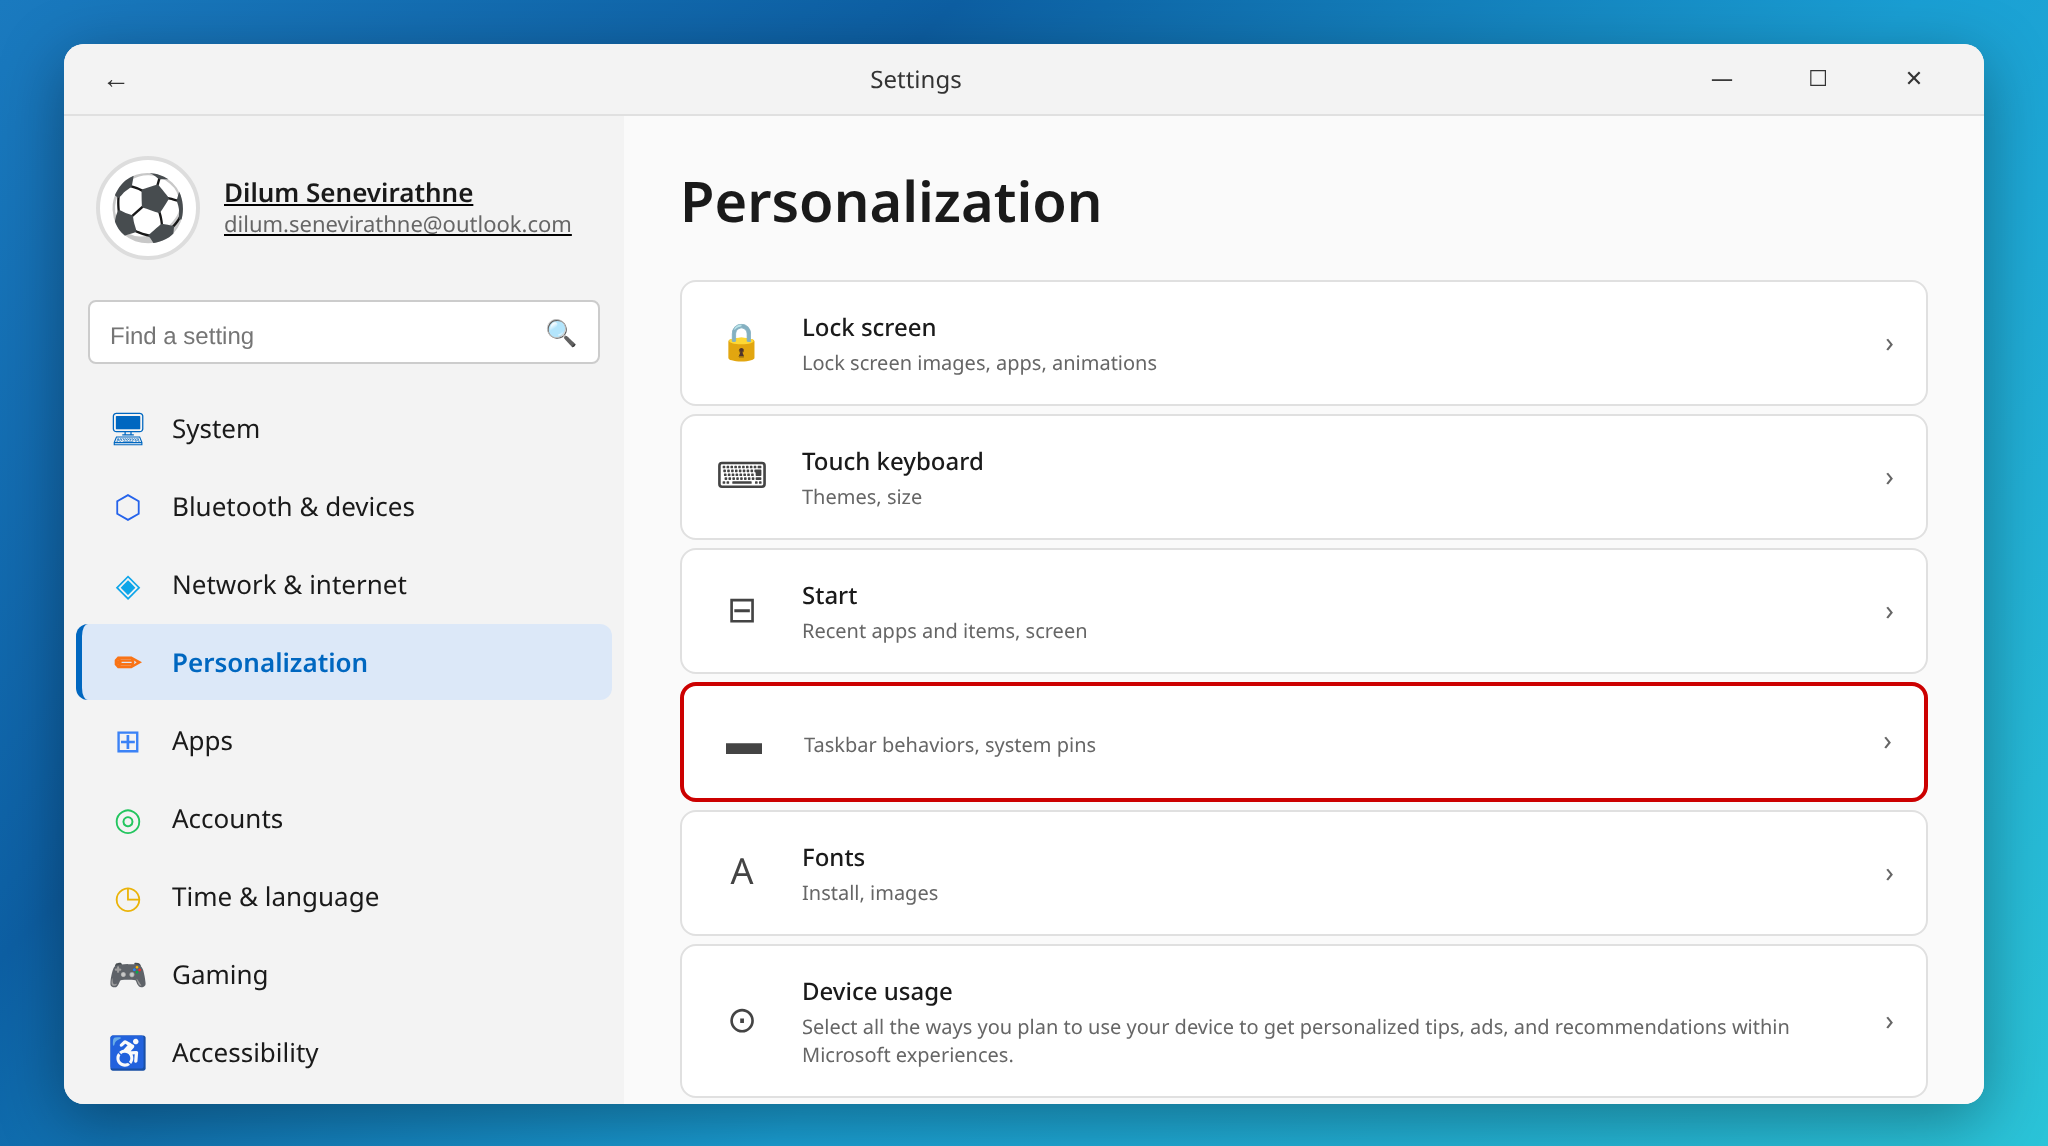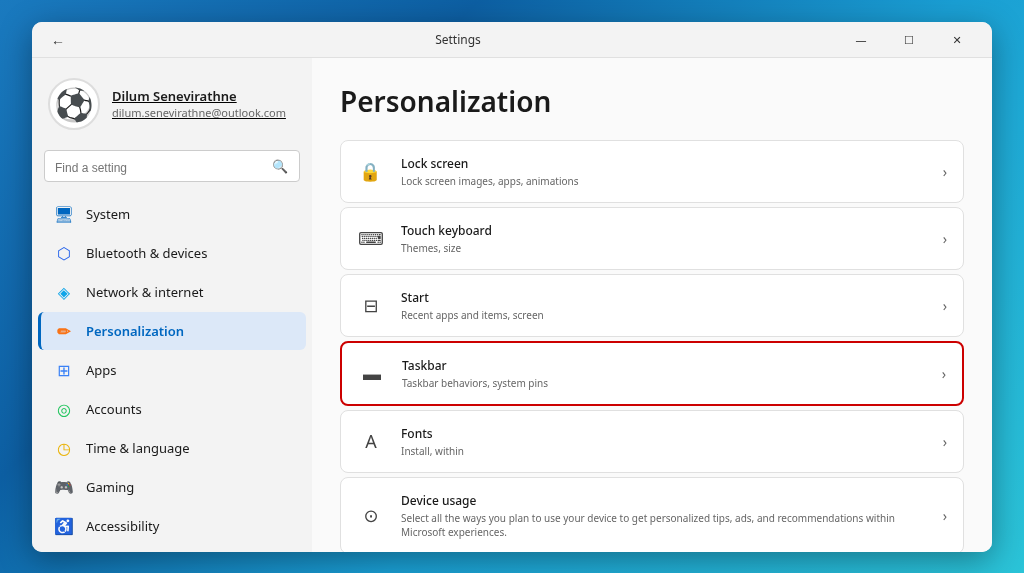--- a/index.html
+++ b/index.html
@@ -312,30 +312,29 @@
               <div class="settings-item-icon">⊟</div>
               <div class="settings-item-text">
                 <div class="settings-item-title">Start</div>
                 <div class="settings-item-desc">Recent apps and items, screen</div>
               </div>
               <span class="settings-item-chevron">›</span>
             </div>
             <div class="settings-item highlighted">
               <div class="settings-item-icon">▬</div>
               <div class="settings-item-text">
-                <div class="settings-item-title">Taskbar</div>
                 <div class="settings-item-desc">Taskbar behaviors, system pins</div>
               </div>
               <span class="settings-item-chevron">›</span>
             </div>
             <div class="settings-item">
               <div class="settings-item-icon">A</div>
               <div class="settings-item-text">
                 <div class="settings-item-title">Fonts</div>
-                <div class="settings-item-desc">Install, within</div>
+                <div class="settings-item-desc">Install, images</div>
               </div>
               <span class="settings-item-chevron">›</span>
             </div>
             <div class="settings-item">
               <div class="settings-item-icon">⊙</div>
               <div class="settings-item-text">
                 <div class="settings-item-title">Device usage</div>
                 <div class="settings-item-desc">Select all the ways you plan to use your device to get personalized tips, ads, and recommendations within Microsoft experiences.</div>
               </div>
               <span class="settings-item-chevron">›</span>

